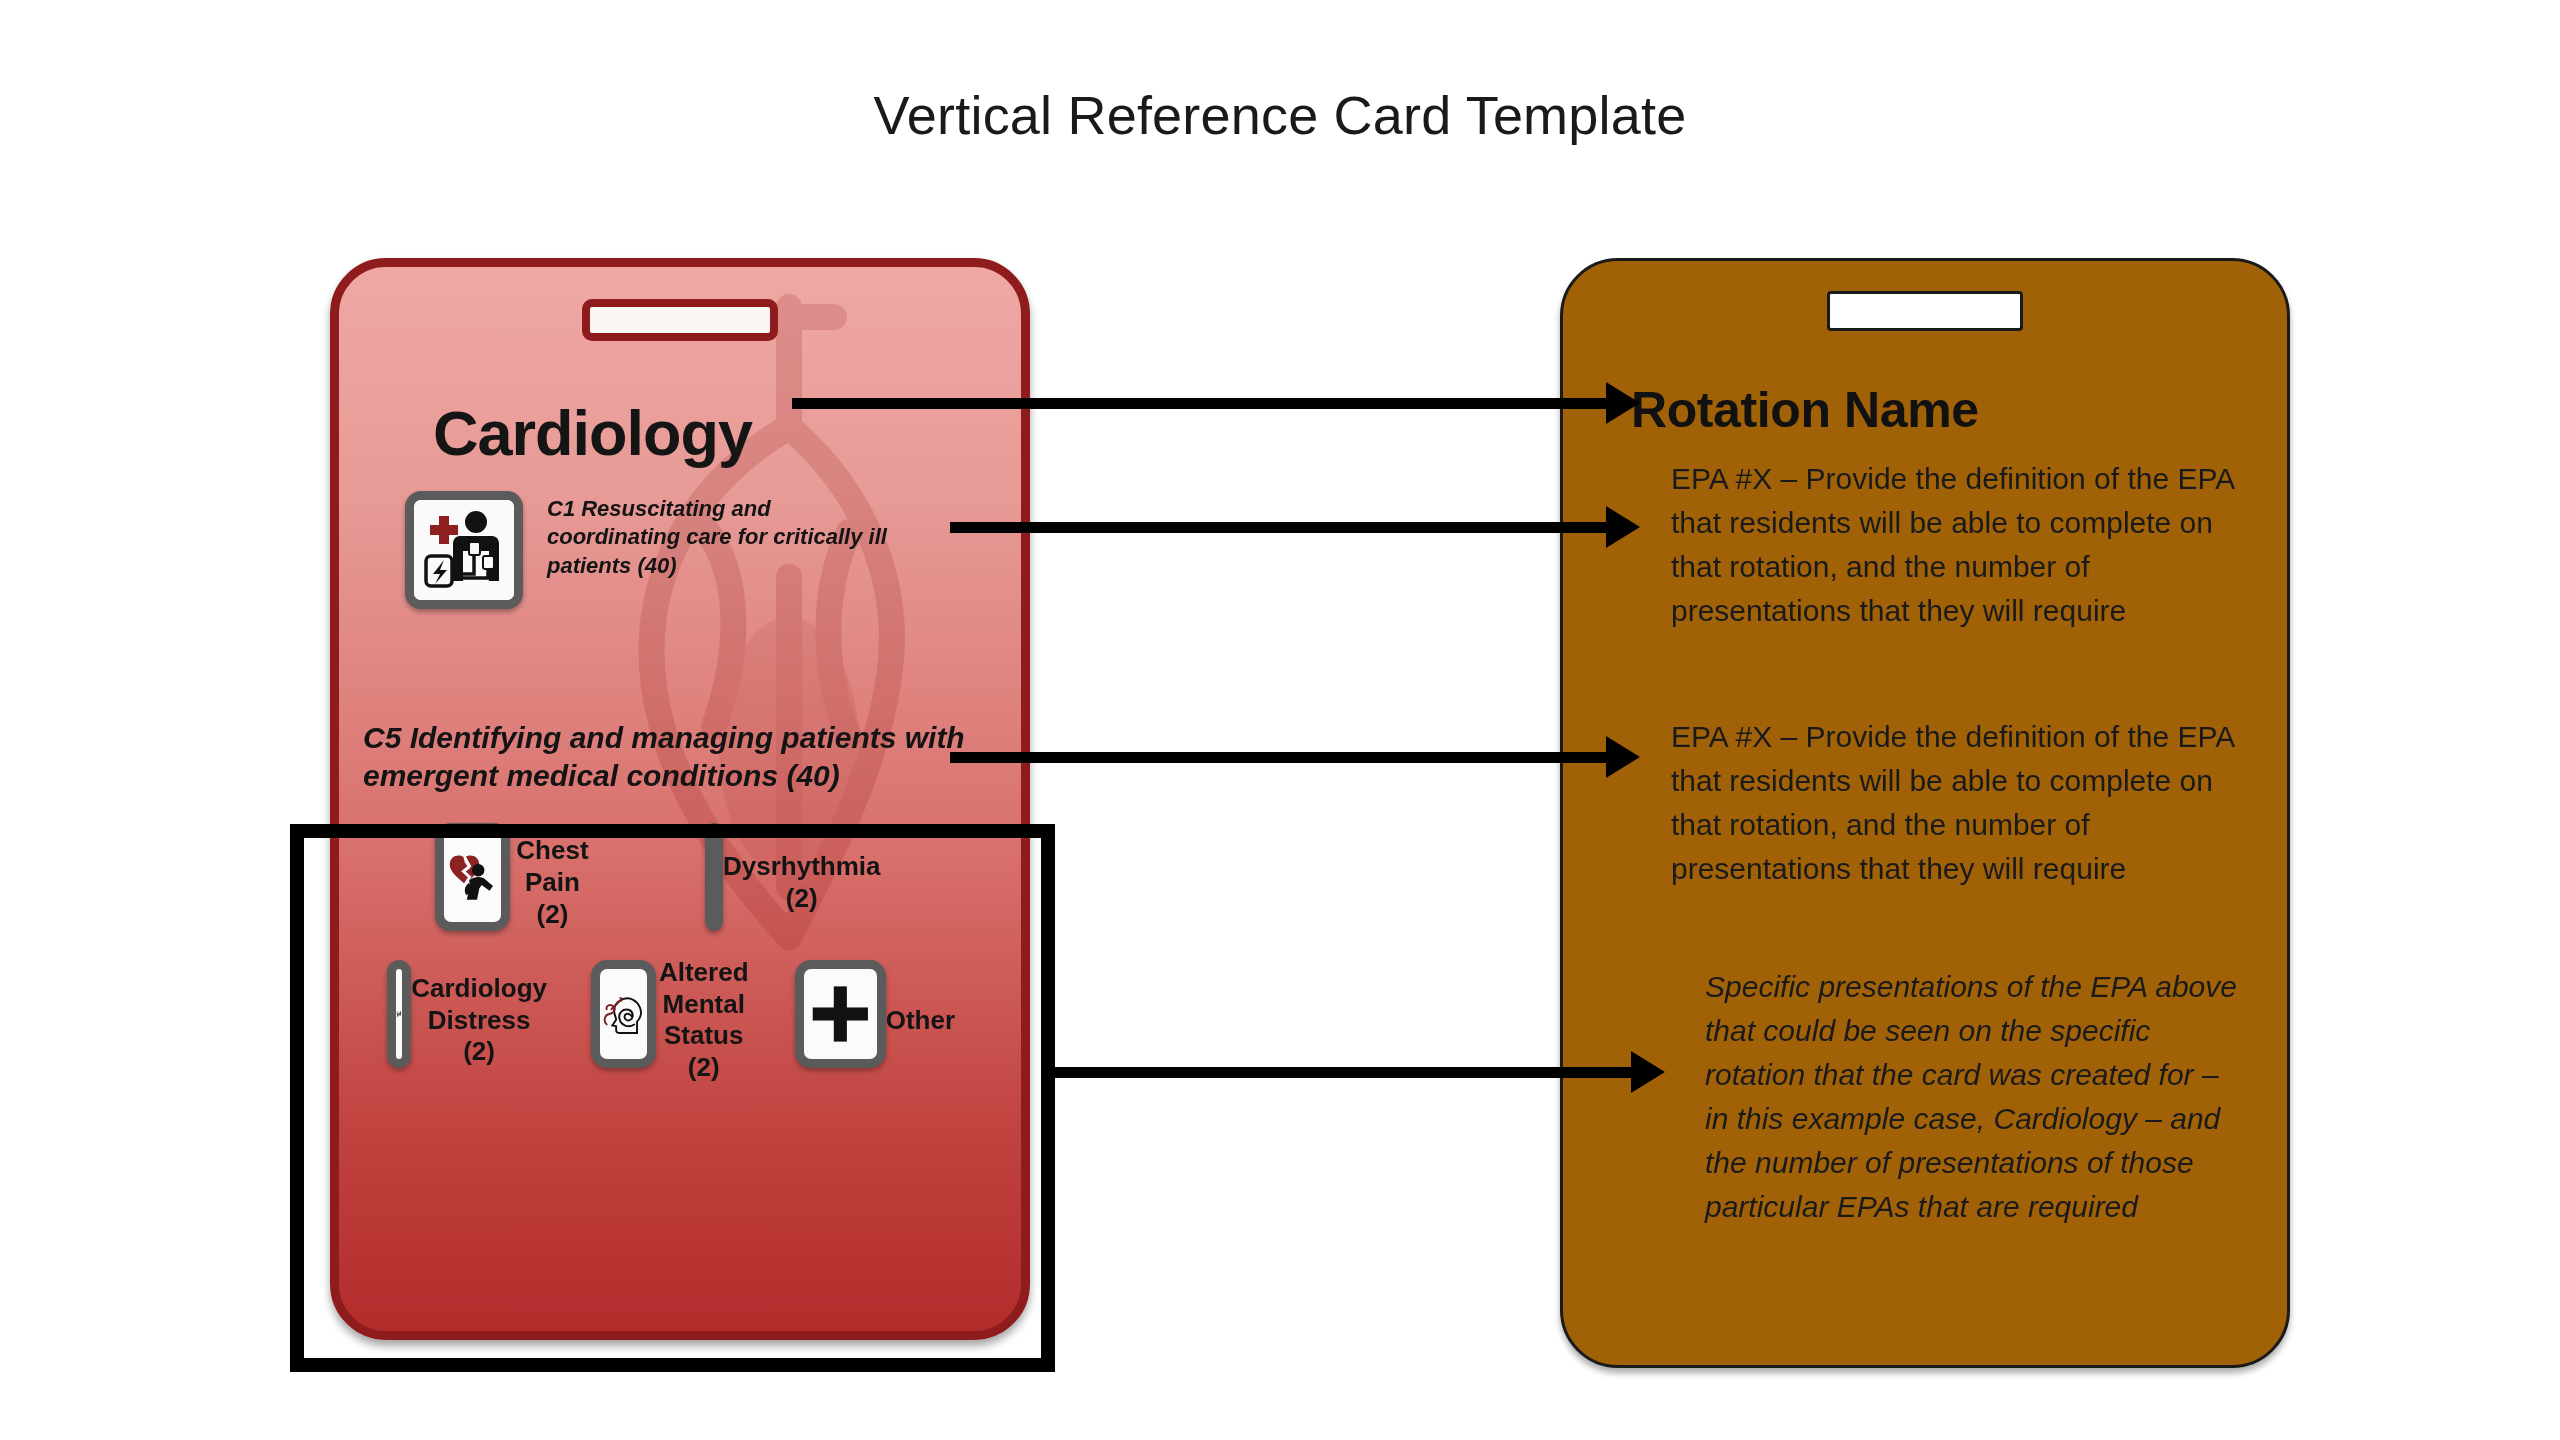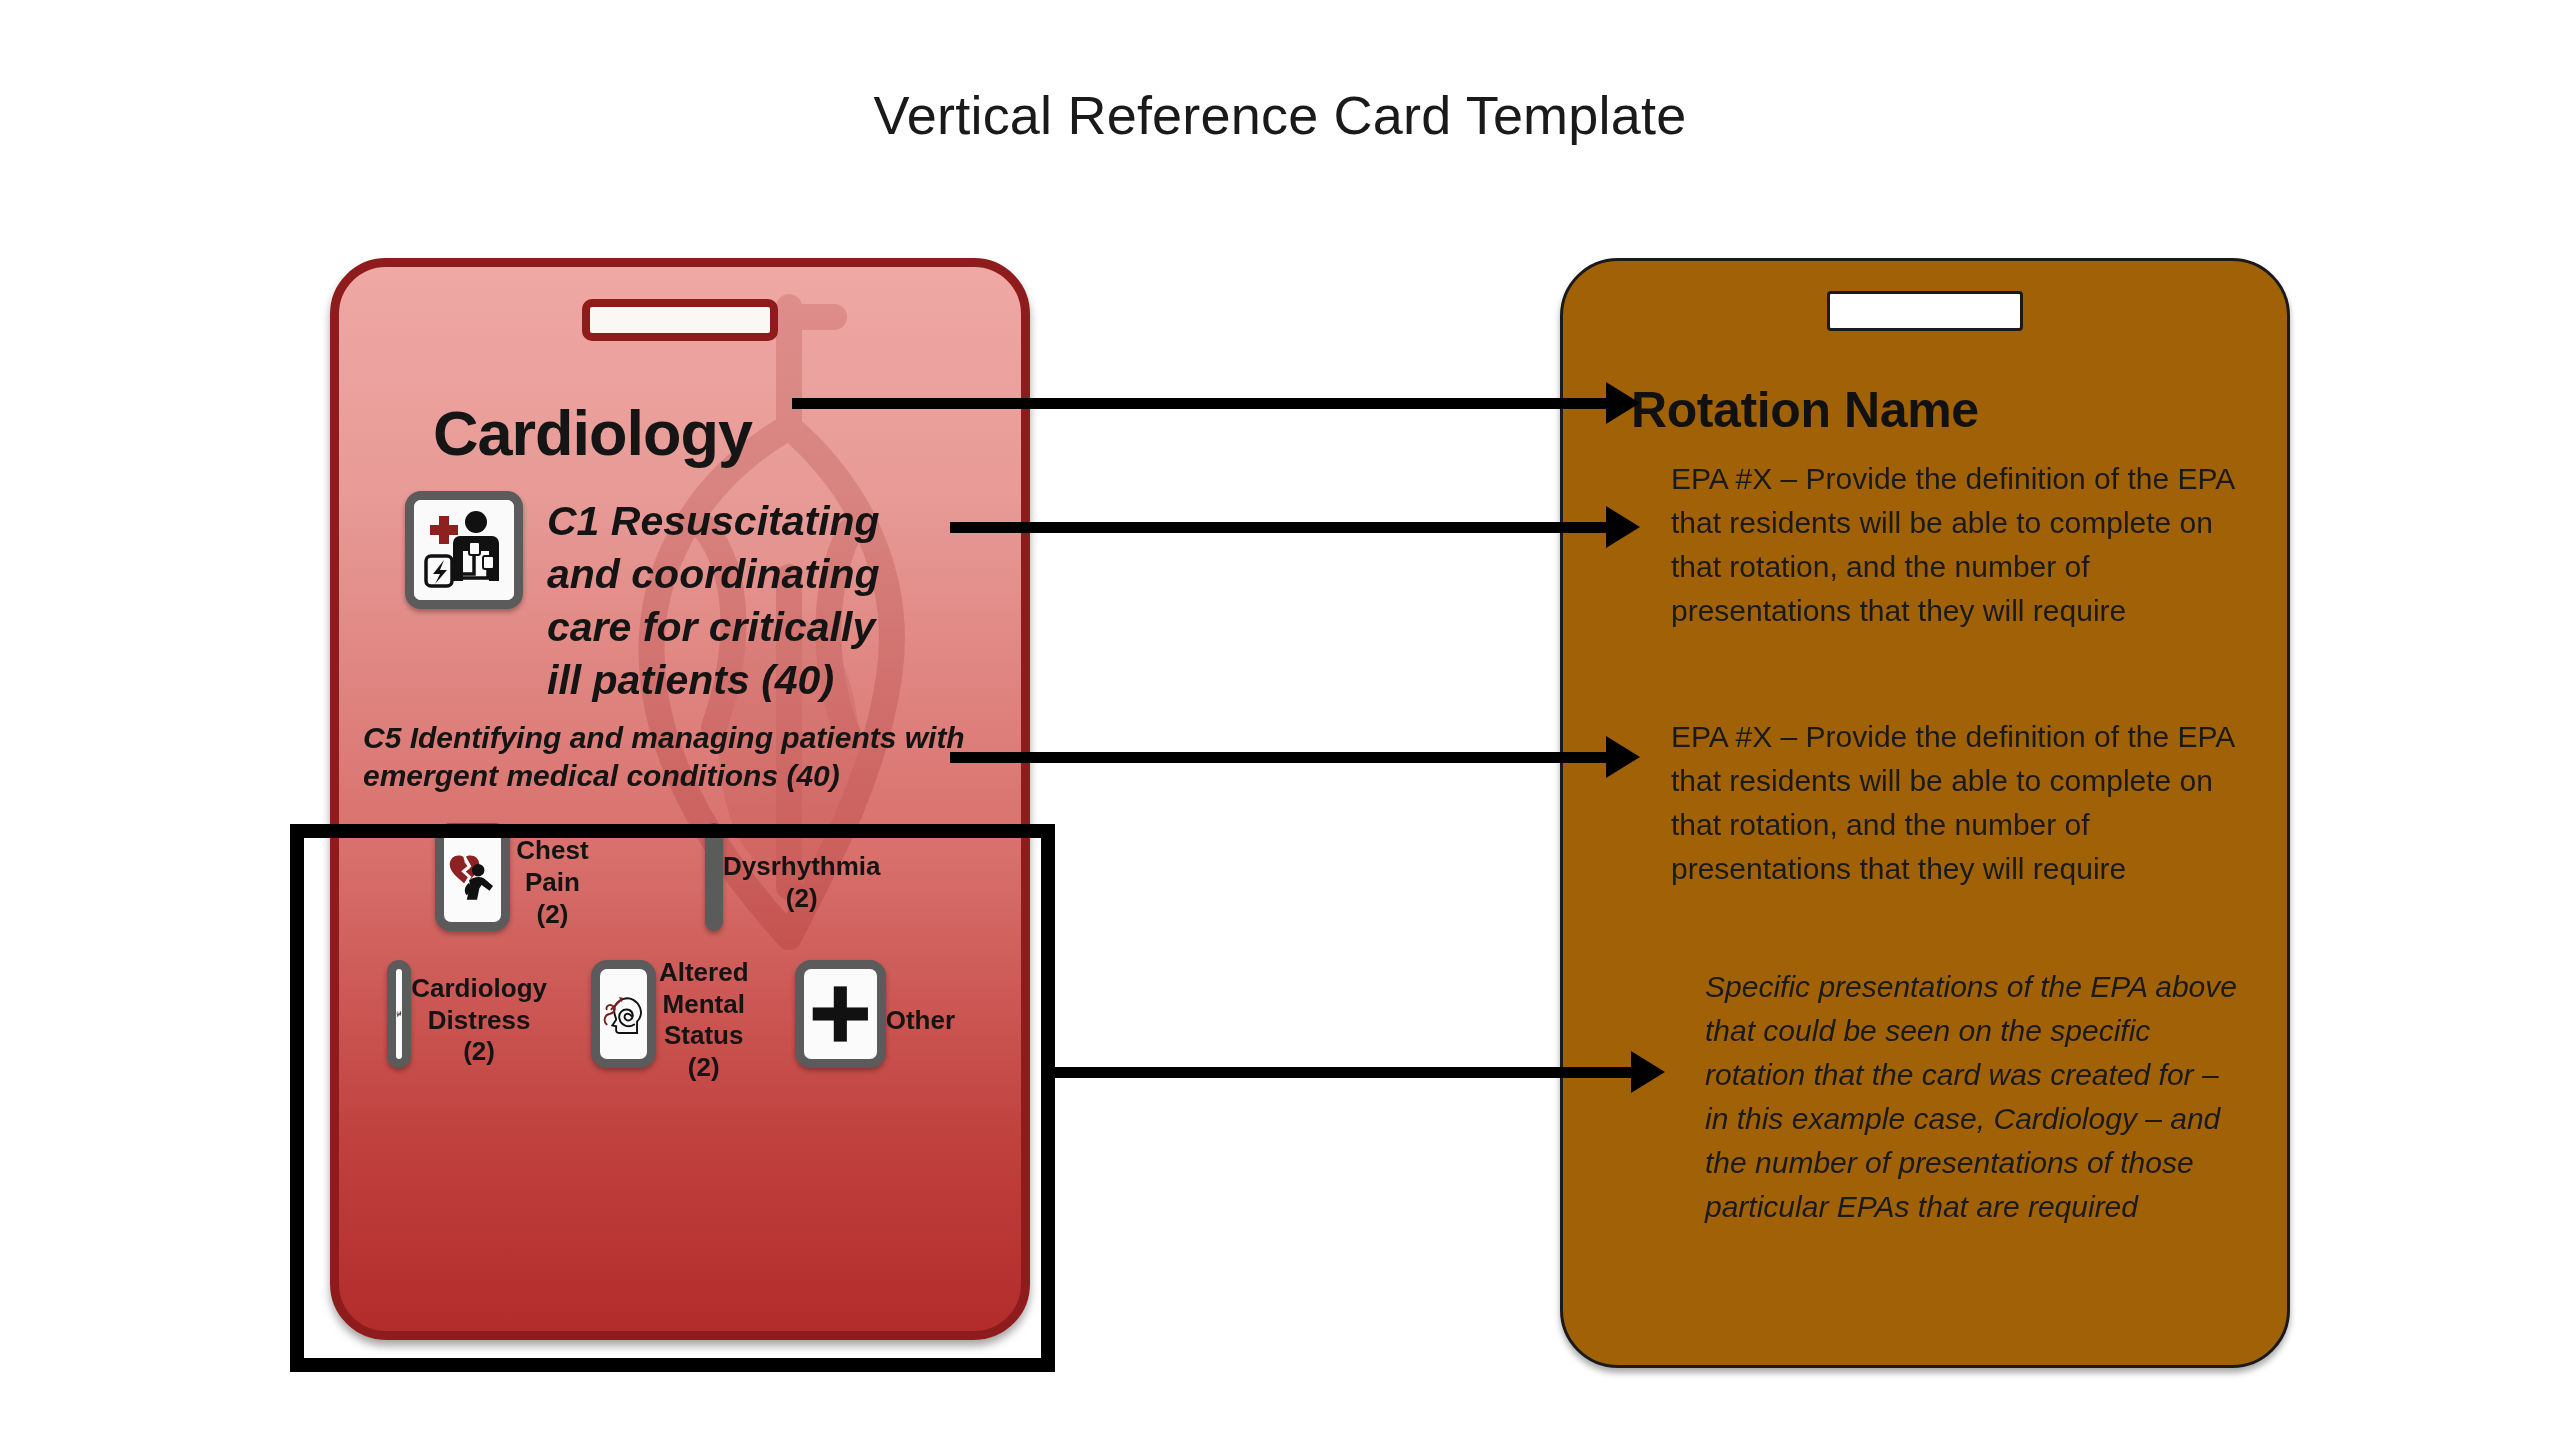--- a/index.html
+++ b/index.html
@@ -53,21 +53,21 @@
   .icon-tile {
     width:118px; height:118px; border-radius:16px;
     border:9px solid #5B5B5B; background:#FAFAFA;
     display:flex; align-items:center; justify-content:center;
     box-shadow:0 3px 5px rgba(0,0,0,.32);
     flex:0 0 auto; overflow:hidden;
   }
   .icon-tile svg { width:100%; height:100%; display:block; }
   .epa-text-c1 {
     width:360px;
-    font-size:41px; font-weight:700; font-style:italic;
+    font-size:22px; font-weight:700; font-style:italic;
     line-height:1.29; color:#141414;
     padding-top:4px;
   }
 
   .epa-text-c5 {
     position:absolute; left:24px; top:452px; width:620px;
     font-size:30px; font-weight:700; font-style:italic;
     line-height:1.28; color:#141414;
   }
 

